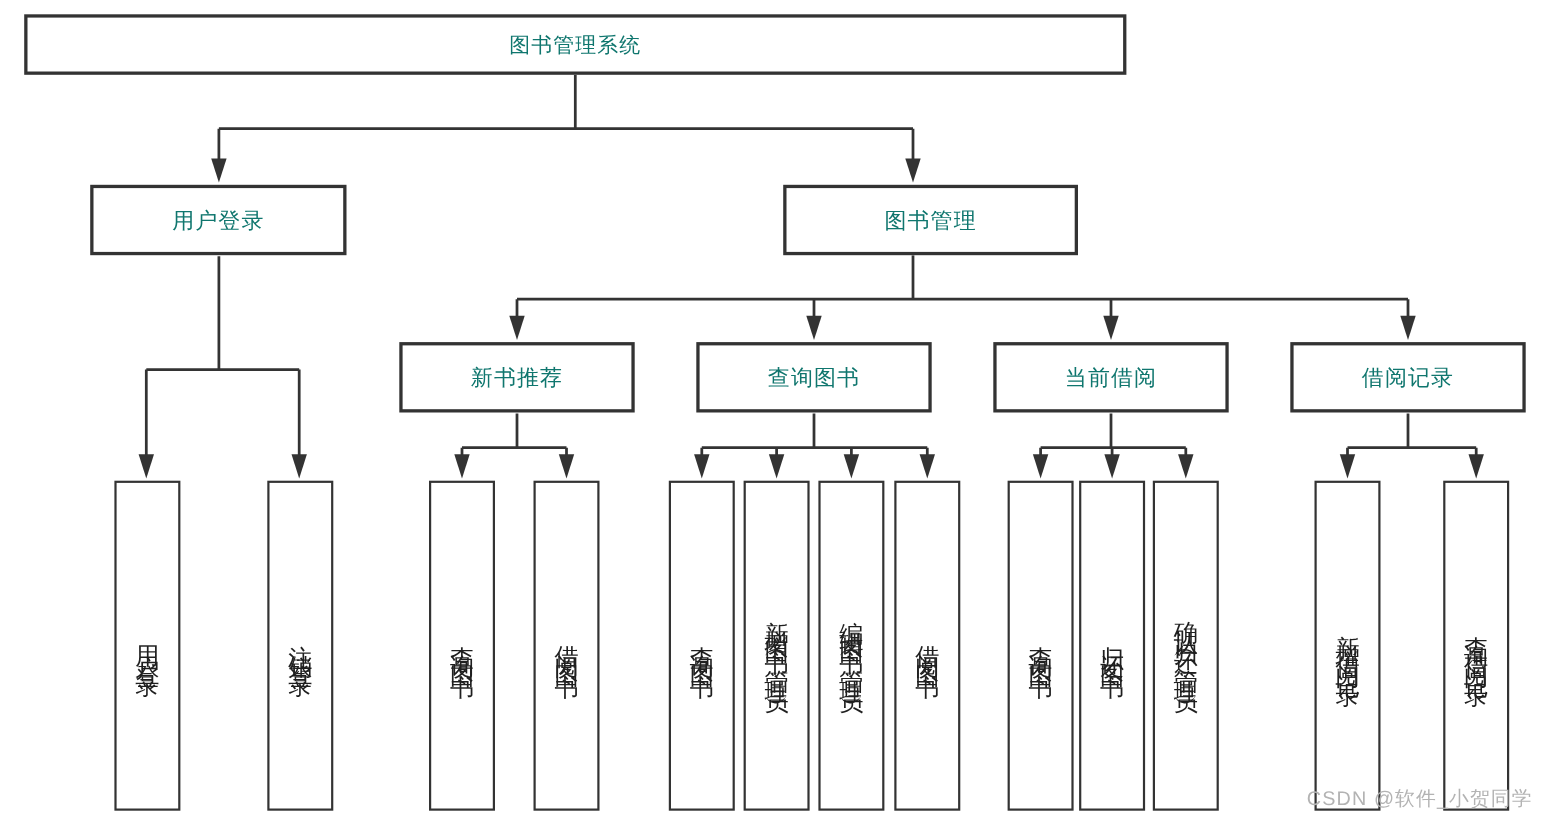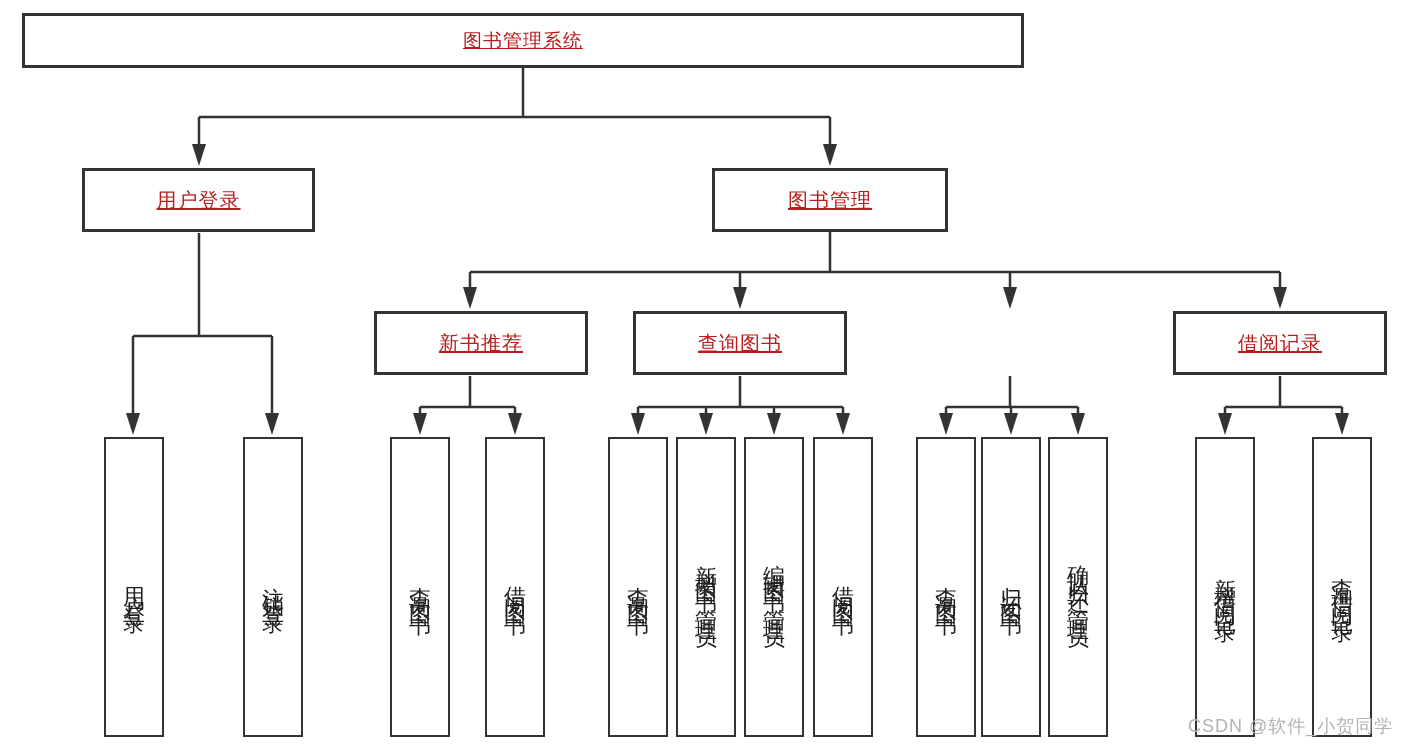--- a/index.html
+++ b/index.html
@@ -26,24 +26,23 @@
     background: #ffffff;
     border: 3px solid #333333;
     box-sizing: border-box;
     display: flex;
     align-items: center;
     justify-content: center;
     z-index: 2;
   }
   .node .label {
     font-size: 20px;
-    color: #b91c1c;
+    color: #0f766e;
     letter-spacing: 1px;
     white-space: nowrap;
-    text-decoration: underline;
   }
   .node.root { left: 22px; top: 13px; width: 1002px; height: 55px; }
   .node.root .label { font-size: 19px; }
   .node.lvl2, .node.lvl3 { height: 64px; }
   .node.lvl2 { top: 168px; width: 233px; }
   .node.lvl3 { top: 311px; width: 214px; }
   .leaf {
     position: absolute;
     top: 437px;
     width: 60px;
@@ -144,30 +143,33 @@
     </g>
   </svg>
 
   <div class="node root">
     <span class="label">图书管理系统</span>
   </div>
 
   <div class="node lvl2" style="left:82px;">
     <span class="label">用户登录</span>
   </div>
-  <div class="node lvl2" style="left:712px; width:236px;text-align:right;">
+  <div class="node lvl2" style="left:712px; width:268px;text-align:right;">
     <span class="label">图书管理</span>
   </div>
 
-  <div class="node lvl3" style="left:374px;">
+  <div class="node lvl3" style="left:363px;">
     <span class="label">新书推荐</span>
   </div>
   <div class="node lvl3" style="left:633px;">
     <span class="label">查询图书</span>
   </div>
+  <div class="node lvl3" style="left:903px;">
+    <span class="label">当前借阅</span>
+  </div>
   <div class="node lvl3" style="left:1173px;">
     <span class="label">借阅记录</span>
   </div>
 
   <div class="leaf" style="left:104px;">
     <span class="vlabel">用户登录</span>
   </div>
   <div class="leaf" style="left:243px;">
     <span class="vlabel">注销登录</span>
   </div>

